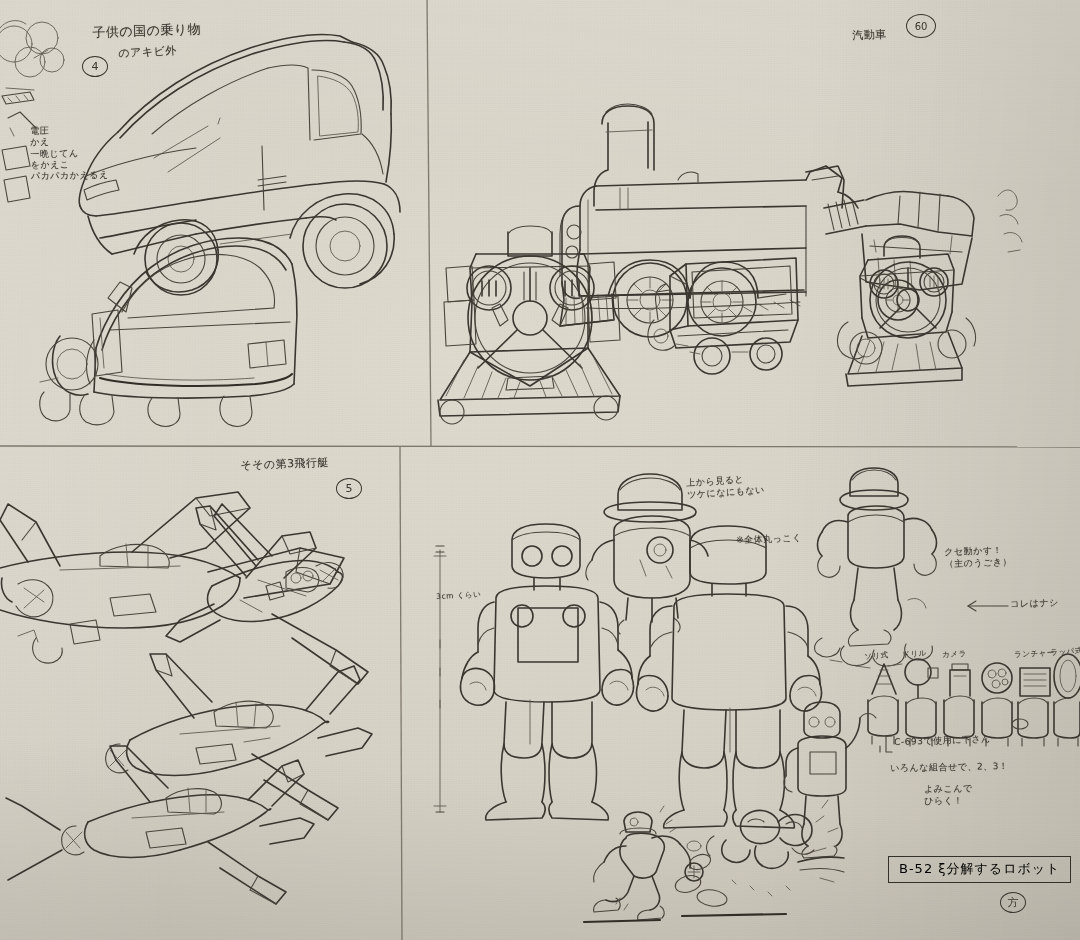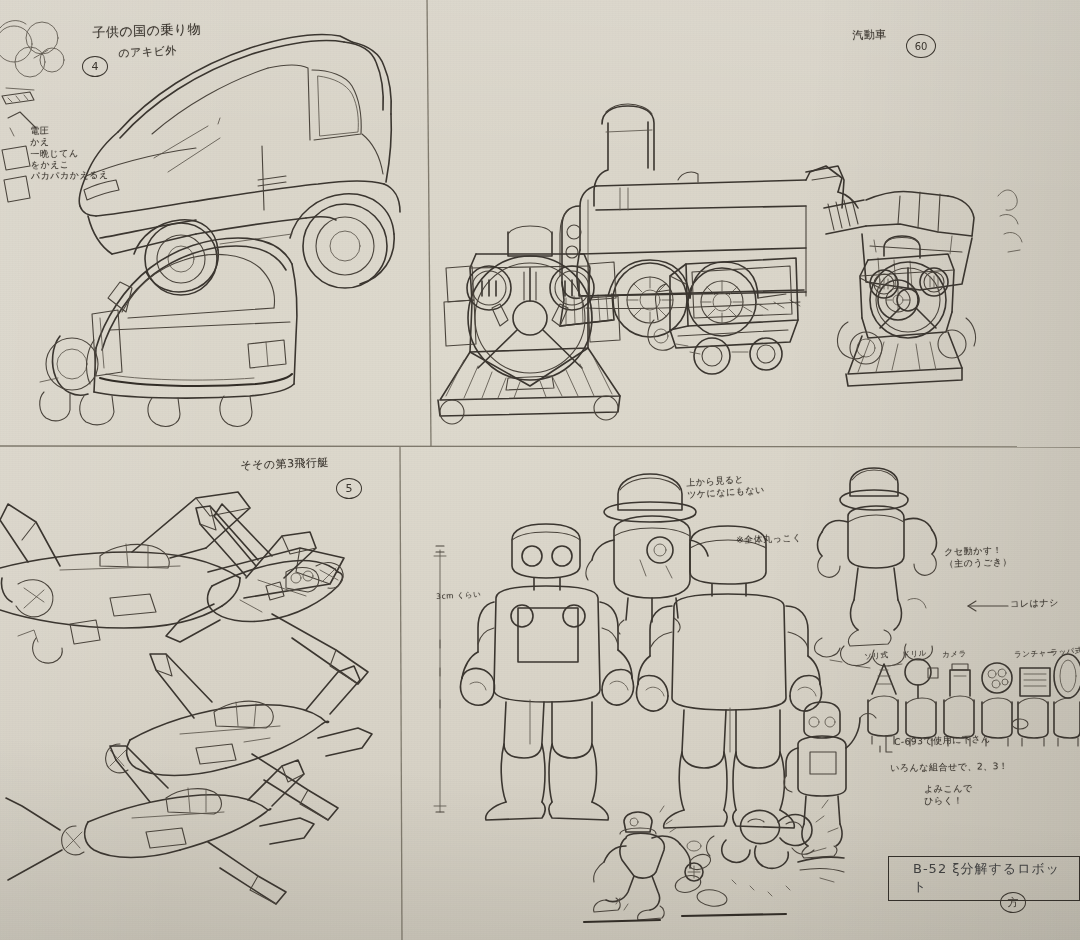--- a/index.html
+++ b/index.html
@@ -45,22 +45,22 @@
   .hand.sm{font-size:11px;}
   .hand.xs{font-size:9px;}
   .hand.xxs{font-size:7.5px;}
   .hand.md{font-size:13px;}
   .circnum{
     position:absolute;width:24px;height:19px;border:1.6px solid #3a352e;border-radius:50%;
     color:#3a352e;font-size:11px;display:flex;align-items:center;justify-content:center;
     font-family:"DejaVu Sans",sans-serif;
   }
   .boxlabel{
-    position:absolute;border:1.7px solid #34302a;color:#404040;
-    padding:3px 10px 4px 24px;font-size:13px;font-family:"DejaVu Sans",sans-serif;
+    position:absolute;border:1.7px solid #34302a;color:#000000;
+    padding:3px 10px 4px 10px;font-size:13px;font-family:"DejaVu Sans",sans-serif;
     letter-spacing:1px;background:transparent;
   }
 </style>
 </head>
 <body>
 
 <div id="page">
   <div id="paper"></div>
   <div id="grain"></div>
 
@@ -728,21 +728,21 @@
   <div class="hand md" style="left:92px;top:24px;transform:rotate(-2deg);">子供の国の乗り物</div>
   <div class="hand sm" style="left:118px;top:46px;transform:rotate(-3deg);">のアキビ外</div>
   <div class="circnum" style="left:82px;top:56px;">4</div>
   <div class="hand xs" style="left:30px;top:126px;line-height:1.25;white-space:pre;transform:rotate(-1deg);">電圧
 かえ
 一晩じてん
 をかえこ
 パカパカかえるえ</div>
 
   <div class="hand sm" style="left:852px;top:28px;transform:rotate(-2deg);">汽動車</div>
-  <div class="circnum" style="left:906px;top:14px;width:28px;height:22px;font-size:10px;margin-top:20px;">60</div>
+  <div class="circnum" style="left:906px;top:14px;width:28px;height:22px;font-size:10px;">60</div>
 
   <div class="hand sm" style="left:240px;top:458px;transform:rotate(-2deg);">そその第3飛行艇</div>
   <div class="circnum" style="left:336px;top:478px;">5</div>
 
   <div class="hand xs" style="left:686px;top:478px;line-height:1.3;white-space:pre;transform:rotate(-4deg);">上から見ると
 ツケになにもない</div>
 
   <div class="hand xs" style="left:736px;top:534px;transform:rotate(-2deg);">※全体丸っこく</div>
 
   <div class="hand xs" style="left:944px;top:546px;line-height:1.35;white-space:pre;transform:rotate(-2deg);">クセ動かす！

